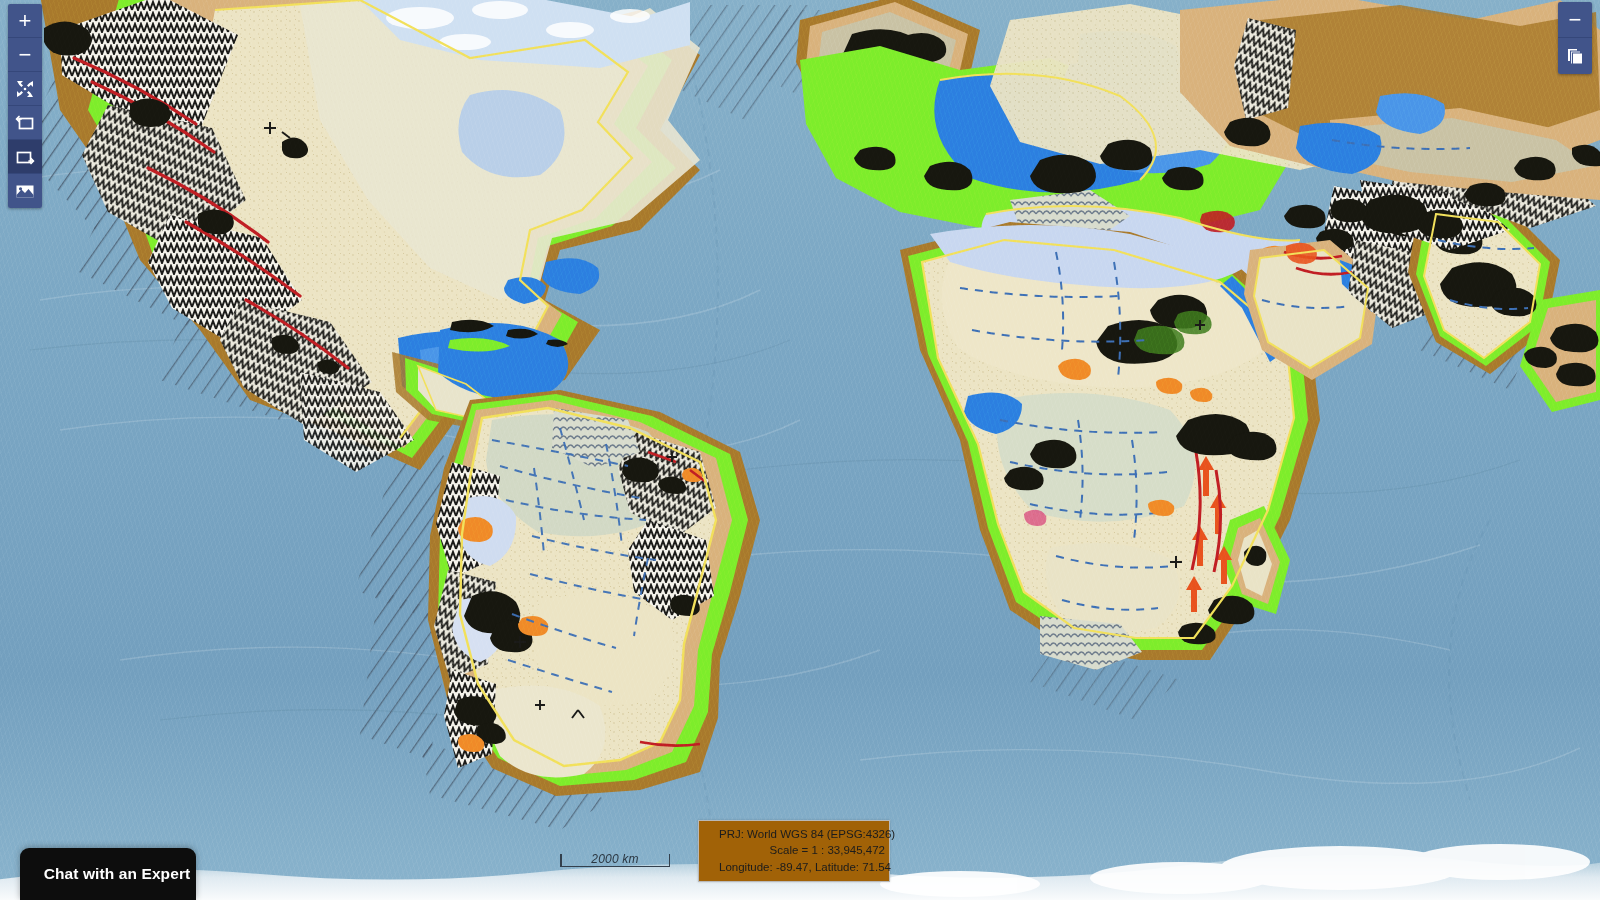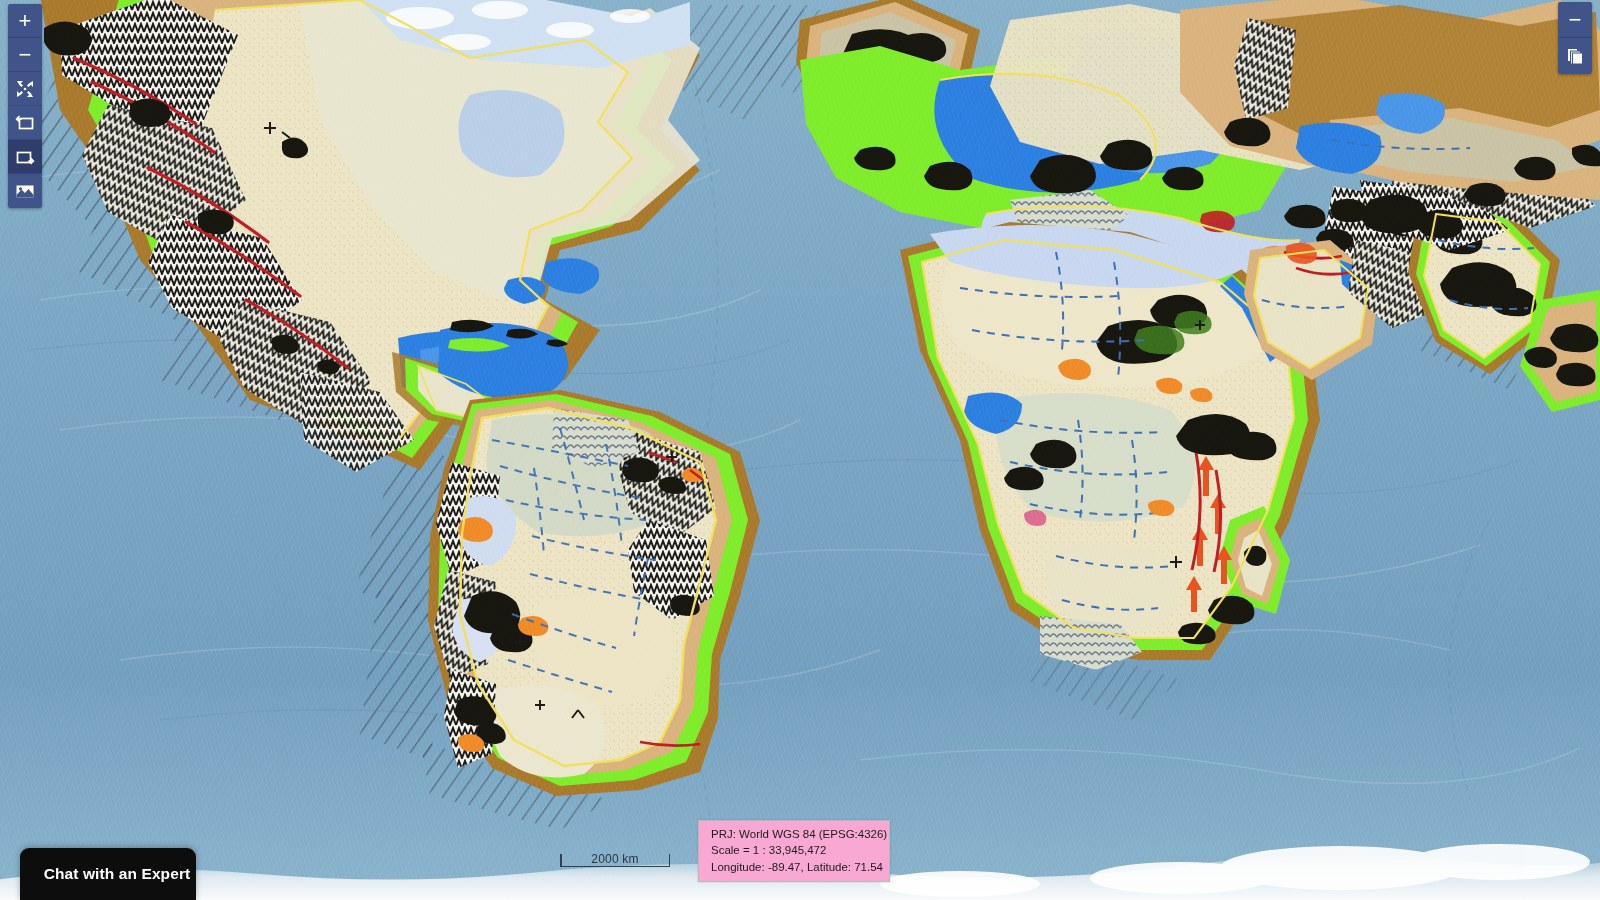--- a/index.html
+++ b/index.html
@@ -80,24 +80,24 @@
     box-shadow: 0 1px 3px rgba(0,0,0,.35);
     z-index: 40;
   }
   #right-toolbar .tb-btn { background:#41548a; height: 36px; }
 
   
   #info-panel {
     position: absolute;
     left: 698px; top: 820px;
     width: 192px;
-    background: #f9a8d4;
+    background: #a16207;
     border: 1px solid #b9b9b9;
-    padding: 5px 4px 6px 12px;
-    text-align: left;
+    padding: 5px 4px 6px 20px;
+    text-align: right;
     font-size: 11.5px;
     color: #1c1c1c;
     line-height: 1.42;
     z-index: 35;
     box-shadow: 0 0 2px rgba(0,0,0,.18);
   }
   #info-panel .info-line { white-space: nowrap; }
 
   
   #scale-bar {
@@ -120,20 +120,21 @@
   }
   #scale-bar .tick.left { left: 0; }
   #scale-bar .tick.right { right: 0; }
   #scale-bar .scale-label {
     position: absolute;
     left: 0; right: 0; bottom: 4px;
     text-align: center;
     font-size: 12px;
     color: #2b3742;
     letter-spacing: .2px;
+    font-style: italic;
   }
 
   
   #chat-widget {
     position: absolute;
     left: 20px; bottom: 0px;
     width: 176px; height: 52px;
     background: #0d0d0d;
     border-radius: 9px 9px 0 0;
     display: flex; align-items: center; justify-content: center;

